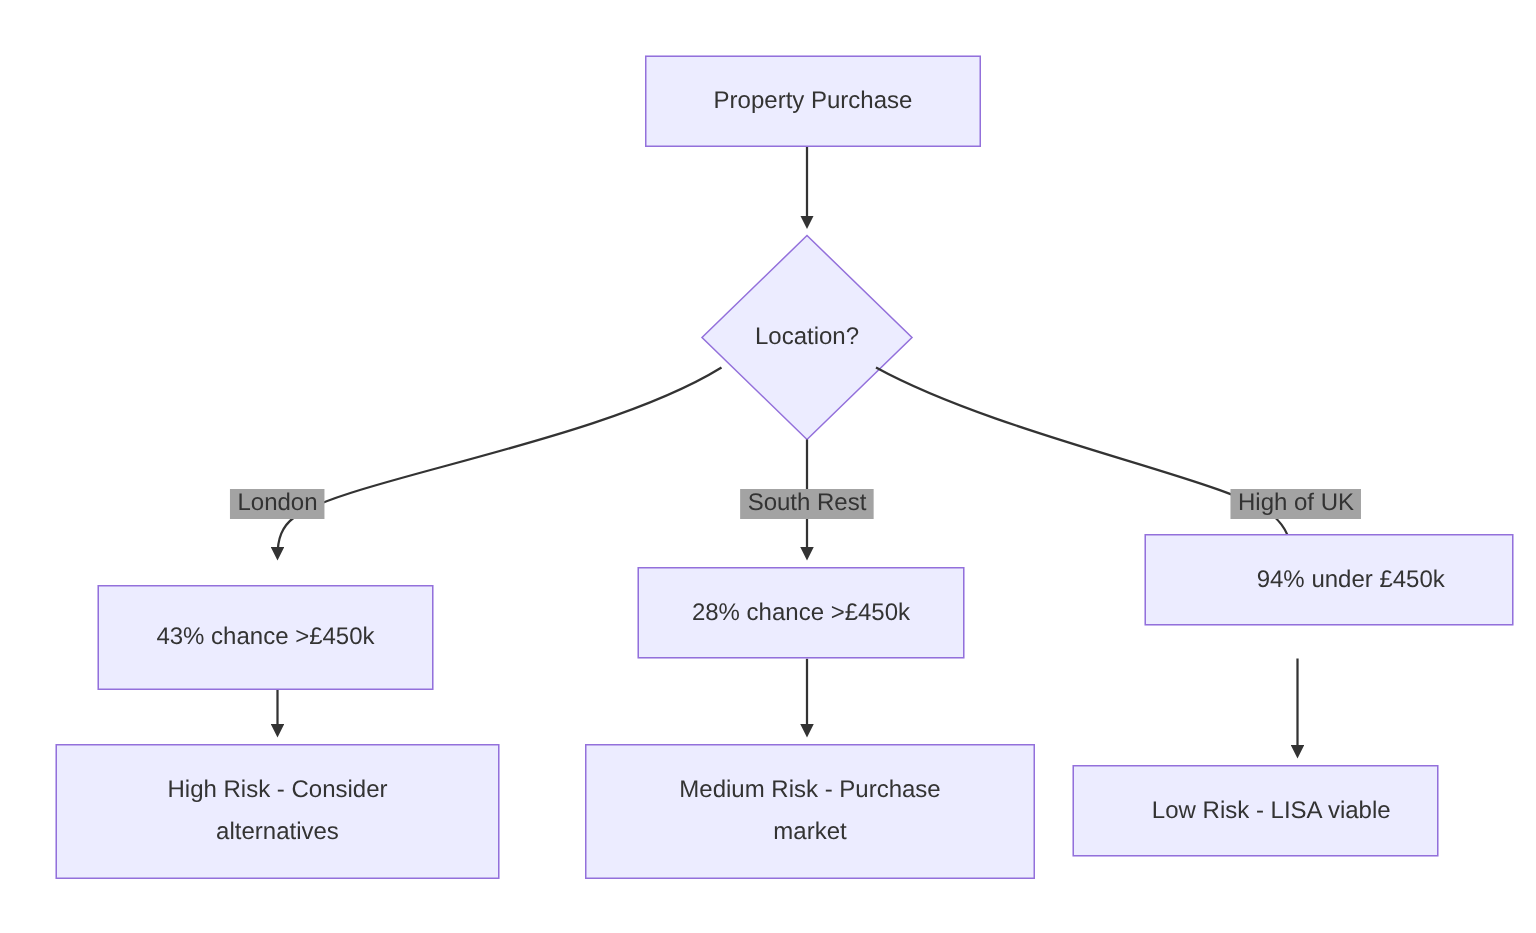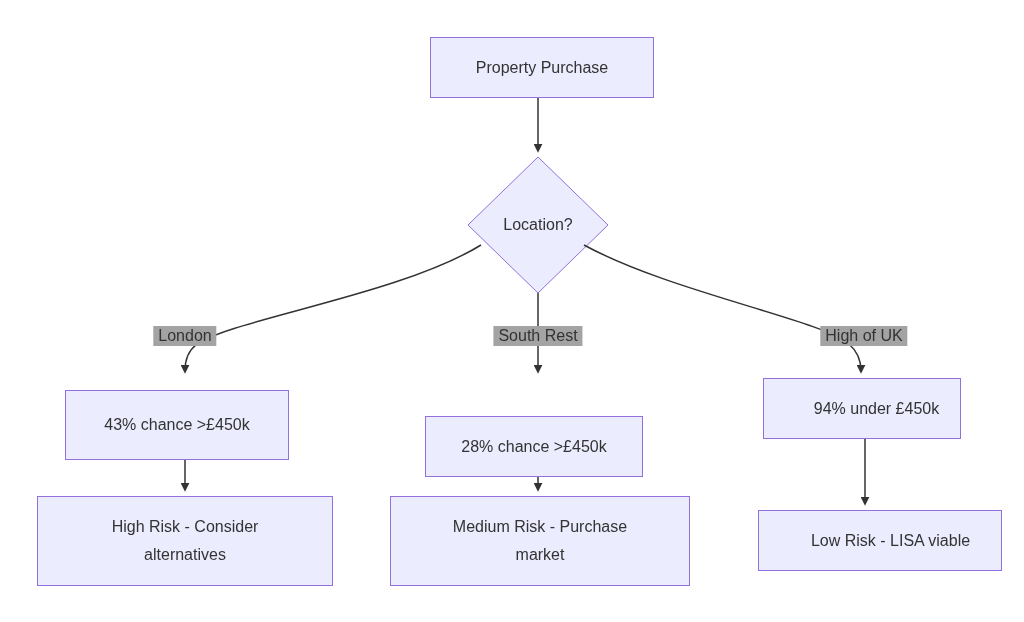--- a/index.html
+++ b/index.html
@@ -105,30 +105,30 @@
 
   <div class="decision-label" style="left:538px; top:225px;">Location?</div>
 
   <div class="edge-label" style="left:185px; top:336px;">London</div>
   <div class="edge-label" style="left:538px; top:336px;">South Rest</div>
   <div class="edge-label" style="left:864px; top:336px;">High of UK</div>
 
   <div class="node wide" style="left:65px; top:378px; width:224px; height:70px;margin-top:12px;">
     <span class="node-text">43% chance &gt;£450k</span>
   </div>
-  <div class="node wide" style="left:425px; top:378px; width:218px; height:61px;margin-top:38px;">
+  <div class="node wide" style="left:425px; top:378px; width:218px; height:61px;">
     <span class="node-text">28% chance &gt;£450k</span>
   </div>
-  <div class="node wide" style="left:763px; top:378px; width:198px; height:61px;padding-left:29px;">
+  <div class="node wide" style="left:763px; top:356px; width:246px; height:61px;padding-left:29px;">
     <span class="node-text">94% under £450k</span>
   </div>
 
   <div class="node" style="left:37px; top:496px; width:296px; height:90px;">
     <span class="node-text">High Risk - Consider alternatives</span>
   </div>
   <div class="node" style="left:390px; top:496px; width:300px; height:90px;">
     <span class="node-text">Medium Risk - Purchase market</span>
   </div>
-  <div class="node wide" style="left:758px; top:510px; width:244px; height:61px;padding-left:21px;">
+  <div class="node wide" style="left:715px; top:510px; width:244px; height:61px;padding-left:21px;">
     <span class="node-text">Low Risk - LISA viable</span>
   </div>
 
 </div>
 
 </body></html>

